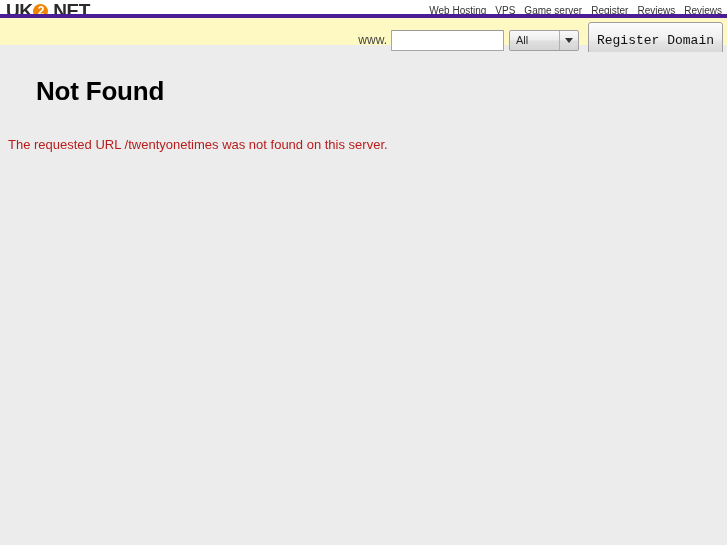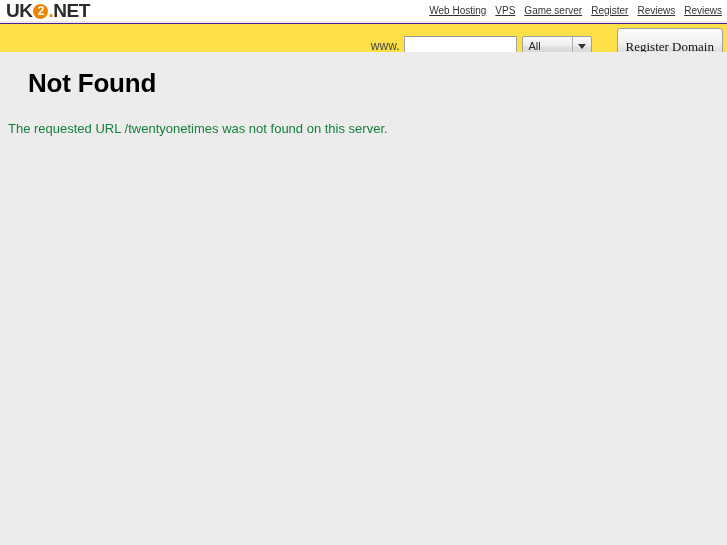--- a/index.html
+++ b/index.html
@@ -75,25 +75,25 @@
     font-size: 10px;
     color: #333333;
     text-decoration: underline;
     white-space: nowrap;
     line-height: 13px;
   }
 
   
   .search-band {
     position: absolute;
-    top: 23px; left: 0;
+    top: 14px; left: 0;
     width: 727px;
     height: 31px;
-    background: #fde047;
-    border-top: 1px solid #4c1d95;
+    background: #fef9c3;
+    border-top: 4px solid #4c1d95;
     box-sizing: border-box;
   }
   .search-row {
     position: absolute;
     right: 4px;
     top: 4px;
     display: flex;
     align-items: center;
   }
   .www-label {
@@ -117,21 +117,21 @@
     border-radius: 1px;
   }
   .tld-select {
     position: relative;
     width: 70px;
     height: 21px;
     box-sizing: border-box;
     border: 1px solid #a0a0a0;
     border-radius: 2px;
     background: linear-gradient(to bottom, #fafafa 0%, #ececec 48%, #dfdfdf 52%, #d5d5d5 100%);
-    margin-right: 25px;
+    margin-right: 9px;
     display: flex;
     align-items: center;
   }
   .tld-select .tld-value {
     font-size: 11px;
     color: #2a2a2a;
     padding-left: 6px;
     line-height: 19px;
   }
   .tld-select .tld-arrow-box {
@@ -150,50 +150,50 @@
     border-right: 4px solid transparent;
     border-top: 5px solid #343434;
   }
   .register-btn {
     height: 37px;
     box-sizing: border-box;
     border: 1px solid #9e9e9e;
     border-radius: 3px;
     background: linear-gradient(to bottom, #fcfcfc 0%, # efefef 45%, #e4e4e4 55%, #d2d2d2 100%);
     background: linear-gradient(to bottom, #fcfcfc 0%, #efefef 45%, #e4e4e4 55%, #d2d2d2 100%);
-    font-family: Liberation Serif, serif;
+    font-family: Liberation Mono, monospace;
     font-size: 13px;
     color: #101010;
     padding: 0 8px;
     line-height: 21px;
     cursor: pointer;
   }
 
   
   .content {
     position: absolute;
     top: 52px; left: 0;
     width: 727px;
     height: 493px;
     background: #ececec;
   }
   .page-title {
-    margin: 4px;
+    margin: 12px;
     padding: 12px 0 0 24px;
     font-size: 26px;
     font-weight: bold;
     color: #000000;
     letter-spacing: -0.2px;
     line-height: 30px;
   }
   .page-message {
     margin: 0;
     padding: 19px 0 0 8px;
     font-size: 13px;
-    color: #15803d;
+    color: #b91c1c;
     line-height: 16px;
   }
 </style>
 </head>
 <body>
 
 <div class="header-band">
 
   <div class="logo">
     <span class="logo-uk">UK</span>

